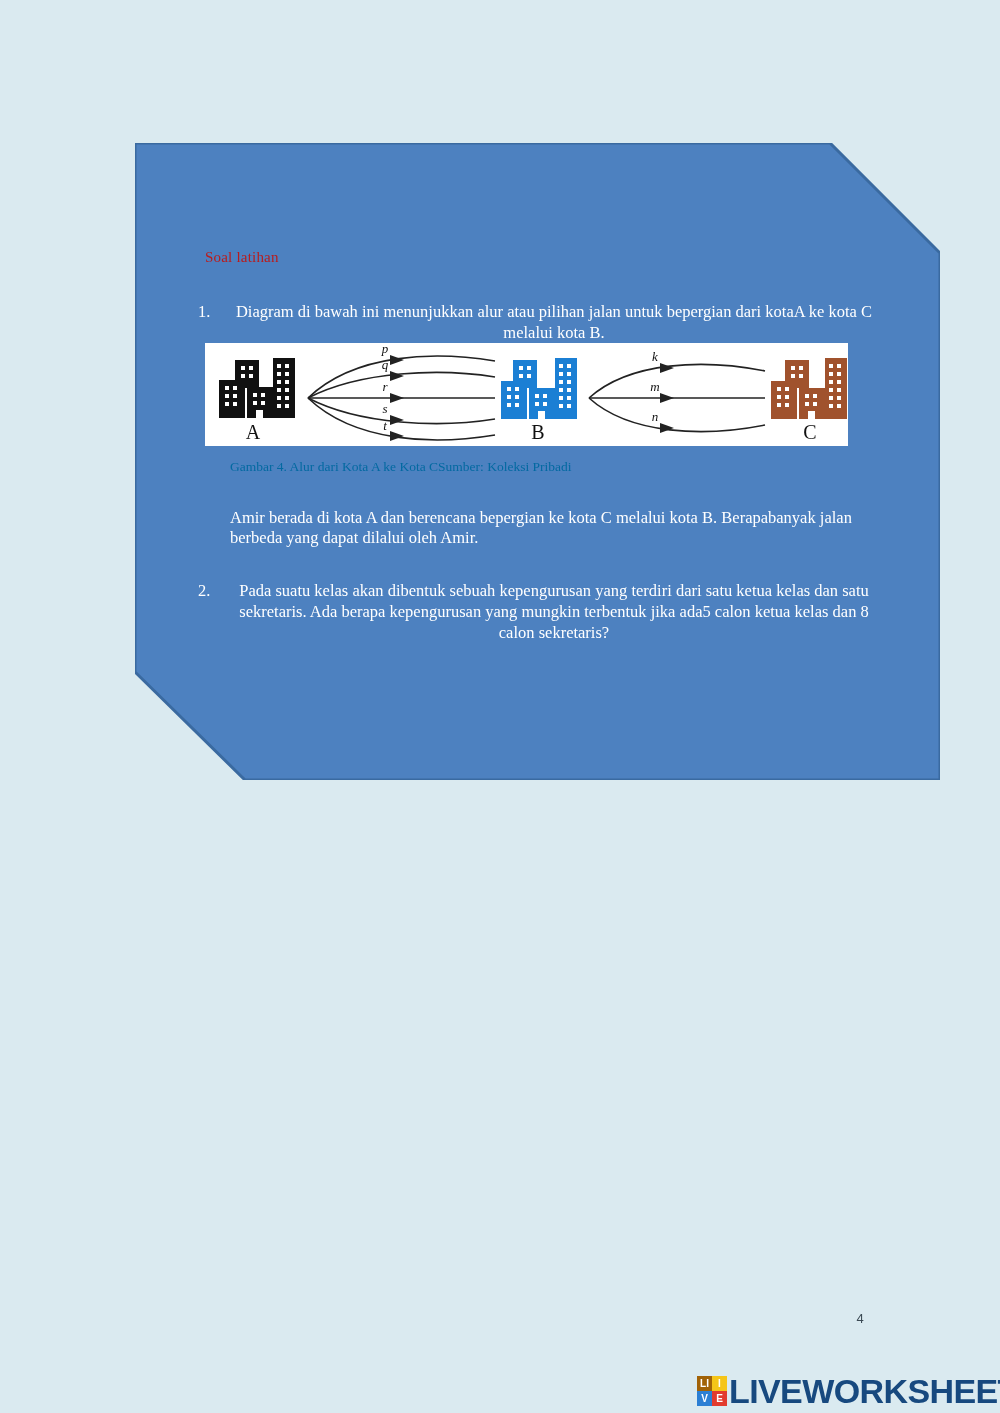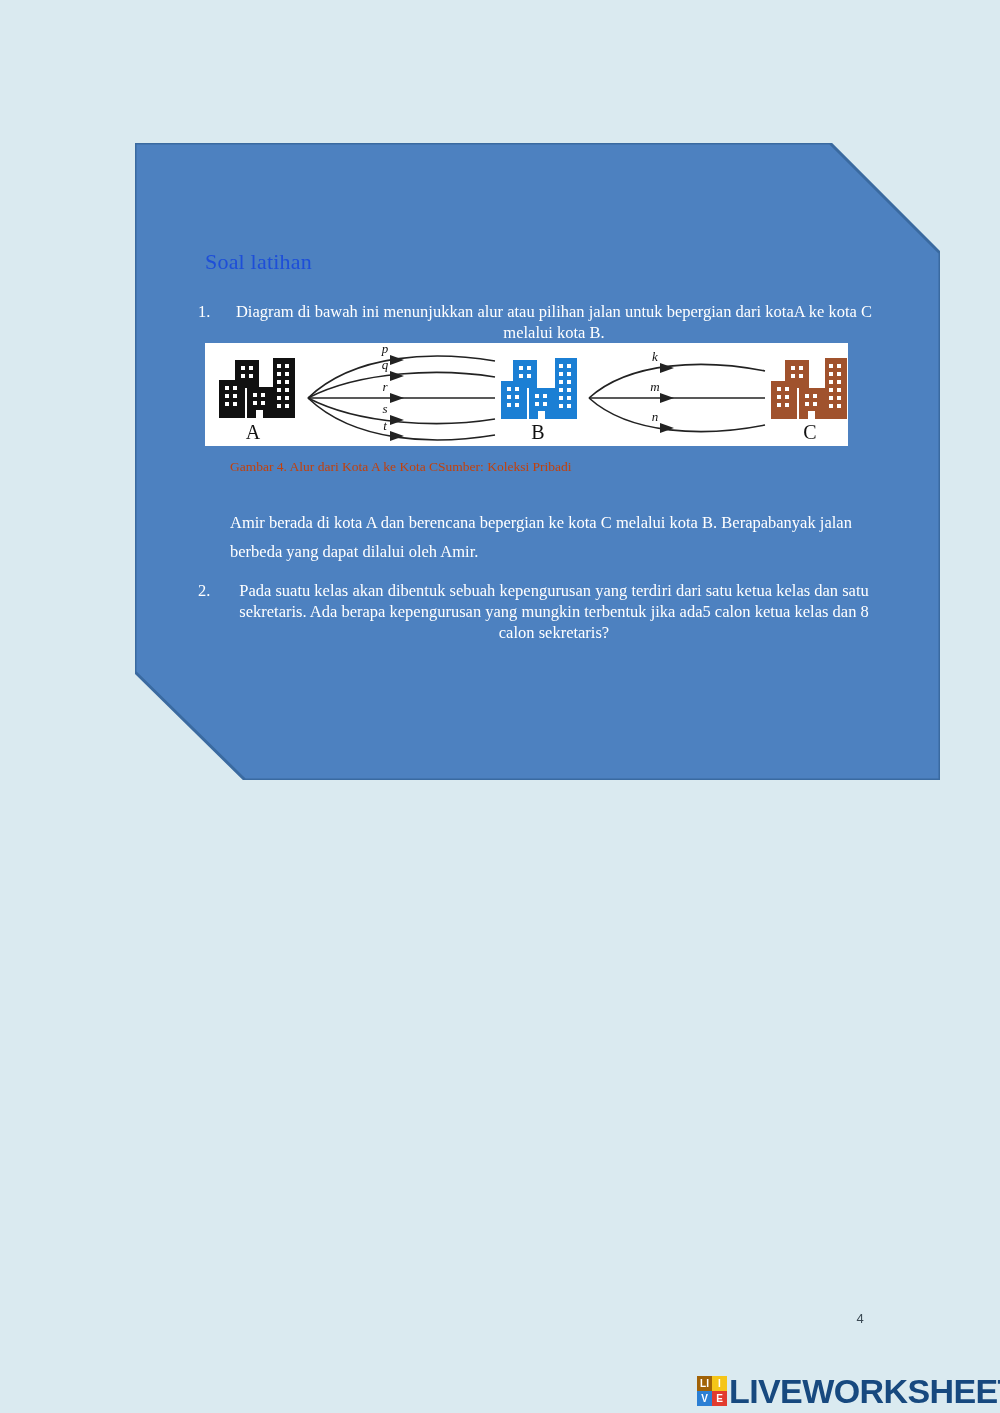--- a/index.html
+++ b/index.html
@@ -44,23 +44,23 @@
     top: 143px;
     width: 805px;
     height: 637px;
     color: #ffffff;
   }
 
   #soal-latihan {
     position: absolute;
     left: 70px;
     top: 106px;
-    font-size: 22px;
+    font-size: 15px;
     letter-spacing: 0.2px;
-    color: #1d4ed8;
+    color: #b91c1c;
     white-space: nowrap;
   }
 
   .q-item {
     position: absolute;
     display: flex;
     color: #ffffff;
   }
   .q-num {
     width: 32px;
@@ -76,31 +76,31 @@
 
   #q1 { left: 63px; top: 158px; width: 680px; }
   #q2 { left: 63px; top: 437px; width: 680px; }
 
   #caption {
     position: absolute;
     left: 95px;
     top: 315px;
     font-size: 13.5px;
     line-height: 18px;
-    color: #c2410c;
+    color: #0369a1;
     white-space: nowrap;
   }
 
   #amir-para {
     position: absolute;
     left: 95px;
     top: 365px;
     width: 660px;
     font-size: 16.5px;
-    line-height: 29px;
+    line-height: 20px;
     color: #ffffff;
   }
 
   
   #figure {
     position: absolute;
     left: 70px;   
     top: 200px;   
     width: 643px;
     height: 103px;

